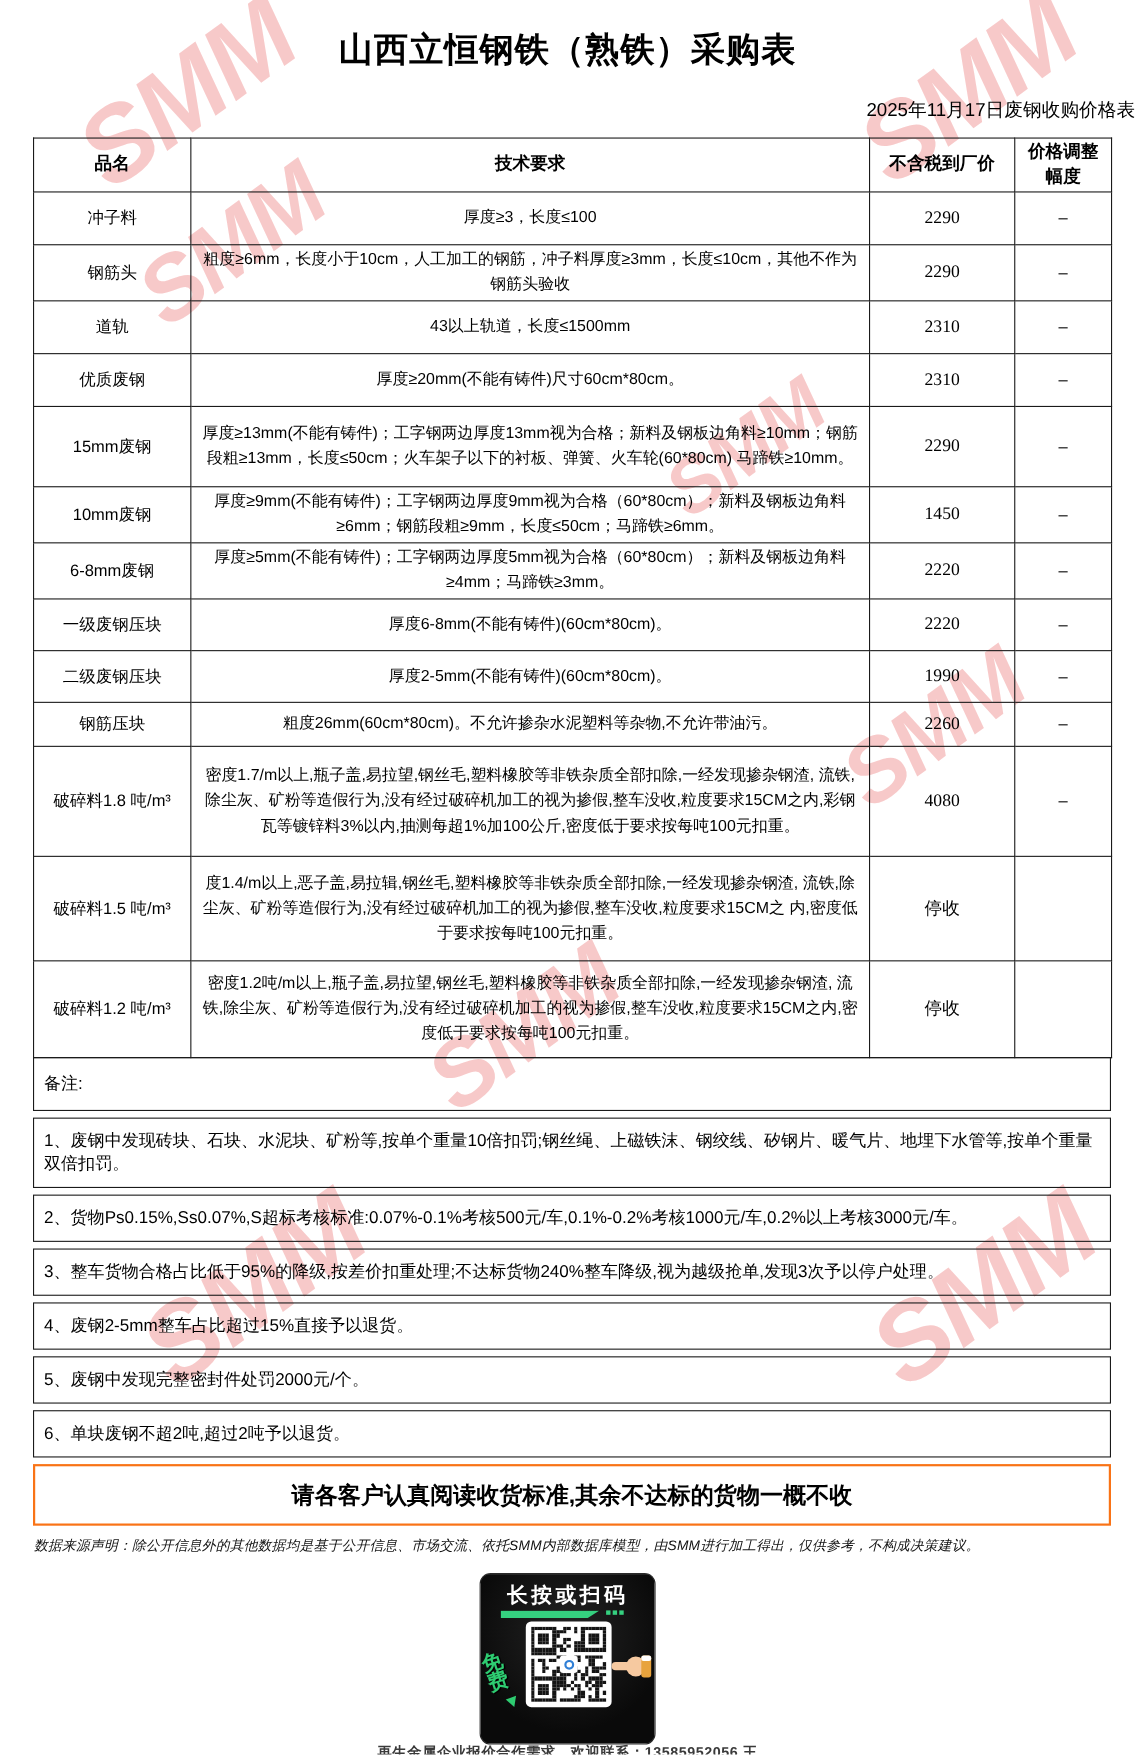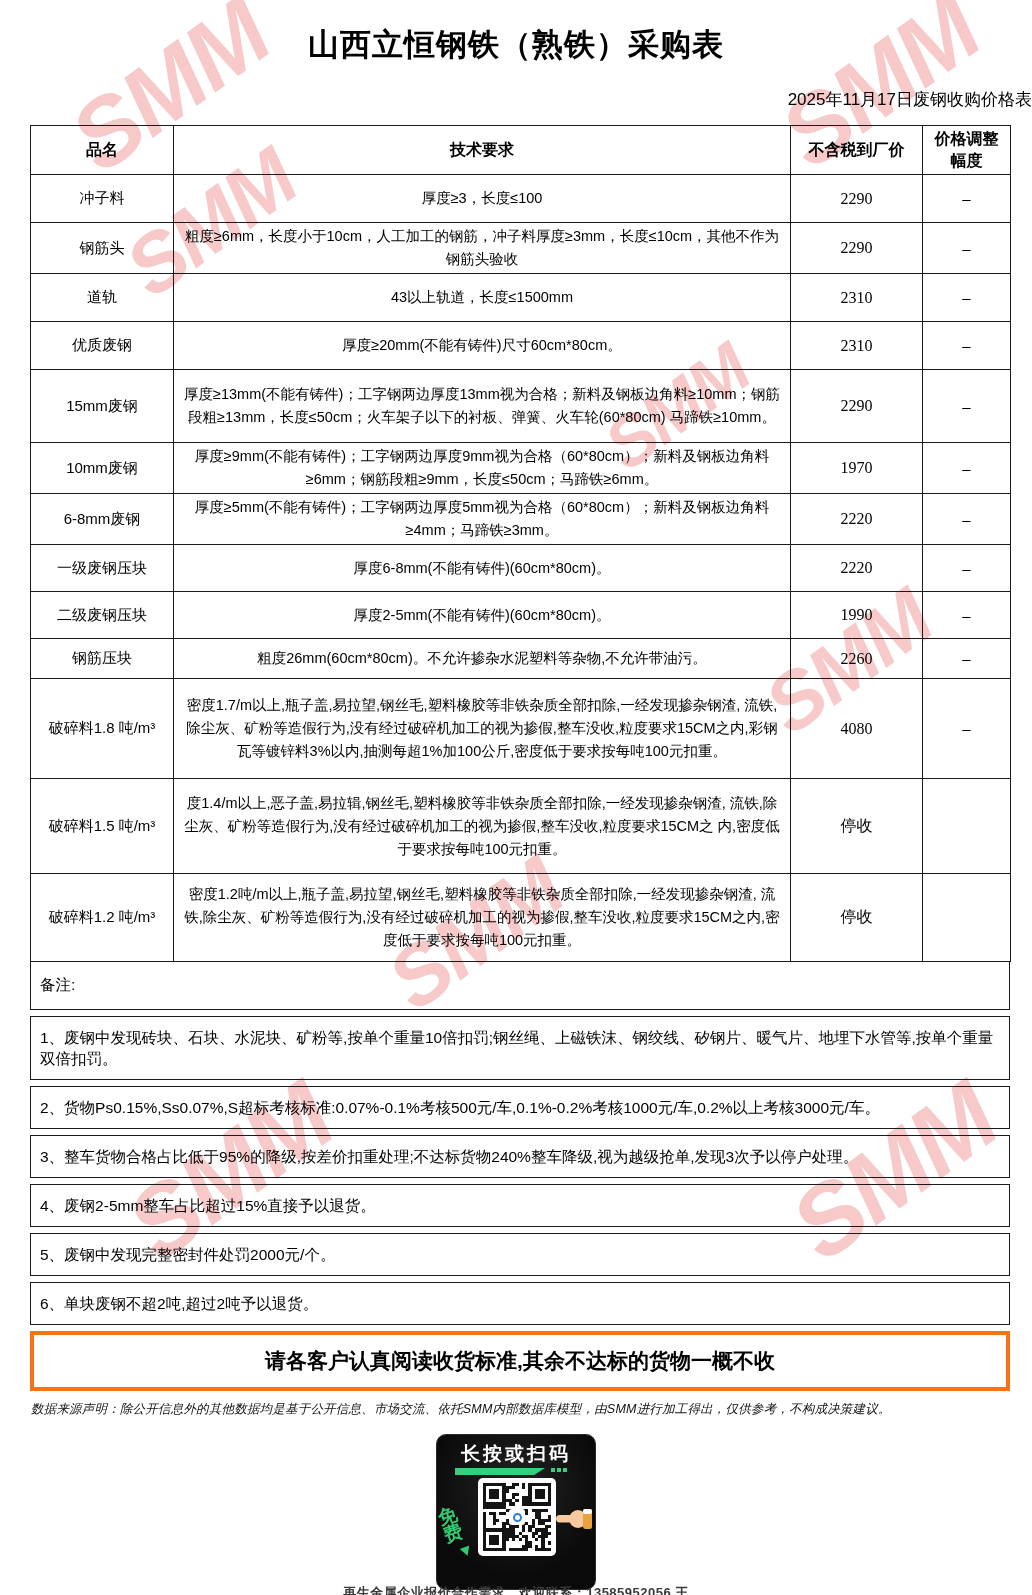--- a/index.html
+++ b/index.html
@@ -36,21 +36,21 @@
   
   .remark-box {
     width:980px; margin:-1px 0 0 30px; border:1px solid #1a1a1a;
     padding:13px 9px; font-size:15.5px; min-height:46px;
   }
   .note-box {
     width:980px; margin:6px 0 0 30px; border:1px solid #1a1a1a;
     padding:10px 9px; font-size:15.5px; line-height:21px;
   }
   .banner-box {
-    width:980px; margin:6px 0 0 30px; border:4px solid #f97316;
+    width:980px; margin:6px 0 0 30px; border:2px solid #f97316;
     padding:12px 8px; font-size:21px; font-weight:900; text-align:center;
   }
   .disclaimer {
     margin:10px 0 0 31px; font-size:12.5px; font-style:italic; color:#111; letter-spacing:.2px;
   }
 
   
   .qr-card {
     position:relative; width:160px; height:156px; margin:16px auto 0;
     background:radial-gradient(circle at 50% 35%, #232323 0%, #0a0a0a 70%);
@@ -147,21 +147,21 @@
         </tr>
         <tr style="height: 73px;">
           <td class="c-name">15mm废钢</td>
           <td class="c-spec">厚度≥13mm(不能有铸件)；工字钢两边厚度13mm视为合格；新料及钢板边角料≥10mm；钢筋段粗≥13mm，长度≤50cm；火车架子以下的衬板、弹簧、火车轮(60*80cm) 马蹄铁≥10mm。</td>
           <td class="c-price">2290</td>
           <td class="c-adj">–</td>
         </tr>
         <tr style="height: 51px; padding-left: 40px;">
           <td class="c-name">10mm废钢</td>
           <td class="c-spec">厚度≥9mm(不能有铸件)；工字钢两边厚度9mm视为合格（60*80cm）；新料及钢板边角料≥6mm；钢筋段粗≥9mm，长度≤50cm；马蹄铁≥6mm。</td>
-          <td class="c-price">1970</td>
+          <td class="c-price">1450</td>
           <td class="c-adj">–</td>
         </tr>
         <tr style="height: 46px; padding-left: 16px;">
           <td class="c-name">6-8mm废钢</td>
           <td class="c-spec">厚度≥5mm(不能有铸件)；工字钢两边厚度5mm视为合格（60*80cm）；新料及钢板边角料≥4mm；马蹄铁≥3mm。</td>
           <td class="c-price">2220</td>
           <td class="c-adj">–</td>
         </tr>
         <tr style="height: 47px;">
           <td class="c-name">一级废钢压块</td>

